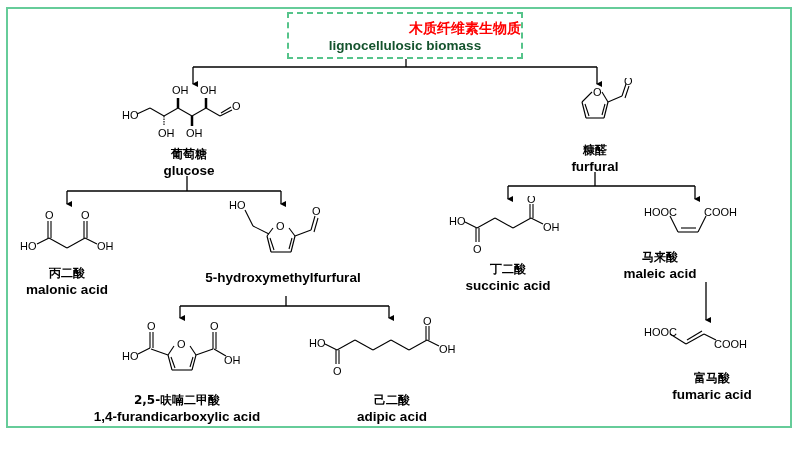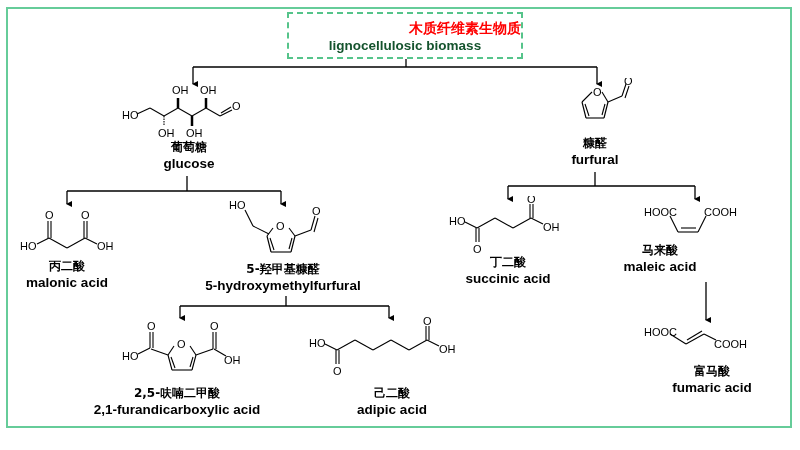--- a/index.html
+++ b/index.html
@@ -2,21 +2,21 @@
 <html><head>
 <meta charset="utf-8">
 <style>
   html, body { margin: 0; padding: 0; background: #ffffff; }
   body { width: 800px; height: 450px; position: relative; overflow: hidden; font-family: "Liberation Sans", "DejaVu Sans", sans-serif; }
   .frame { position: absolute; left: 6px; top: 7px; width: 786px; height: 421px; border: 2px solid #66cc99; box-sizing: border-box; }
   .root-box { position: absolute; left: 287px; top: 12px; width: 236px; height: 47px; border: 2px dashed #55c48a; box-sizing: border-box; text-align: center; }
   .root-zh { color: #ff0000; font-weight: bold; font-size: 14px; line-height: 18px; margin-top: 5px; font-family: "DejaVu Sans", sans-serif; text-align: right; }
   .root-en { color: #14532d; font-weight: bold; font-size: 13.5px; line-height: 18px; }
   svg.links { position: absolute; left: 0; top: 0; }
-  .label { position: absolute; text-align: center; transform: translateX(-50%); white-space: nowrap; }
+  .label { position: absolute; text-align: center; transform: translateX(-50%); white-space: nowrap; margin-top: 7px; }
   .label .zh { font-size: 12px; font-weight: bold; line-height: 15px; font-family: "DejaVu Sans", sans-serif; }
   .label .en { font-size: 13.5px; font-weight: bold; line-height: 17px; }
   .mol { position: absolute; }
   .mol text { font-family: "Liberation Sans", "DejaVu Sans", sans-serif; font-size: 11px; fill: #000; }
 </style>
 </head>
 <body>
 
 <div class="frame"></div>
 
@@ -139,21 +139,20 @@
     <line x1="64" y1="53" x2="67" y2="42"></line>
     <line x1="70" y1="40" x2="86" y2="34"></line>
     <line x1="86" y1="34" x2="90" y2="20"></line>
     <line x1="89" y1="36" x2="93" y2="22"></line>
   </g>
   <text x="4" y="13">HO</text>
   <text x="51" y="34">O</text>
   <text x="87" y="19">O</text>
 </svg>
 <div class="label" style="left:283px;top:262px">
-  <div class="zh">5-羟甲基糠醛</div>
   <div class="en">5-hydroxymethylfurfural</div>
 </div>
 
 <svg class="mol" style="left:445px;top:196px" width="120" height="60">
   <g stroke="#000" stroke-width="1.1" fill="none">
     <line x1="20" y1="26" x2="32" y2="32"></line>
     <line x1="32" y1="32" x2="50" y2="22"></line>
     <line x1="50" y1="22" x2="68" y2="32"></line>
     <line x1="68" y1="32" x2="86" y2="22"></line>
     <line x1="86" y1="22" x2="98" y2="28"></line>
@@ -206,21 +205,21 @@
     <line x1="104" y1="31" x2="116" y2="38"></line>
   </g>
   <text x="37" y="12">O</text>
   <text x="100" y="12">O</text>
   <text x="67" y="30">O</text>
   <text x="12" y="42">HO</text>
   <text x="114" y="46">OH</text>
 </svg>
 <div class="label" style="left:177px;top:386px">
   <div class="zh">2,5-呋喃二甲酸</div>
-  <div class="en">2,1-furandicarboxylic acid</div>
+  <div class="en">1,4-furandicarboxylic acid</div>
 </div>
 
 <svg class="mol" style="left:305px;top:314px" width="170" height="65">
   <g stroke="#000" stroke-width="1.1" fill="none">
     <line x1="20" y1="30" x2="32" y2="36"></line>
     <line x1="32" y1="36" x2="50" y2="26"></line>
     <line x1="50" y1="26" x2="68" y2="36"></line>
     <line x1="68" y1="36" x2="86" y2="26"></line>
     <line x1="86" y1="26" x2="104" y2="36"></line>
     <line x1="104" y1="36" x2="122" y2="26"></line>

